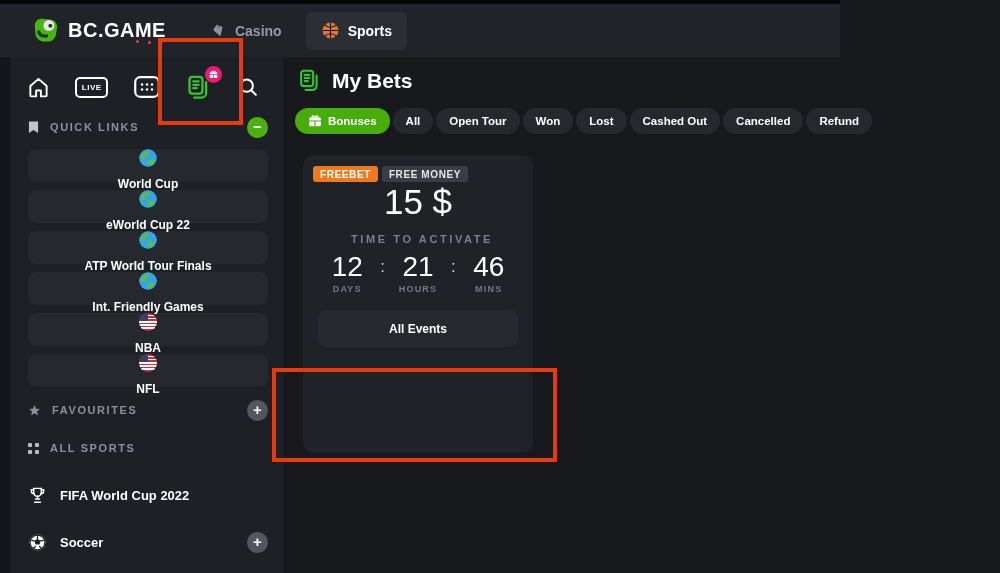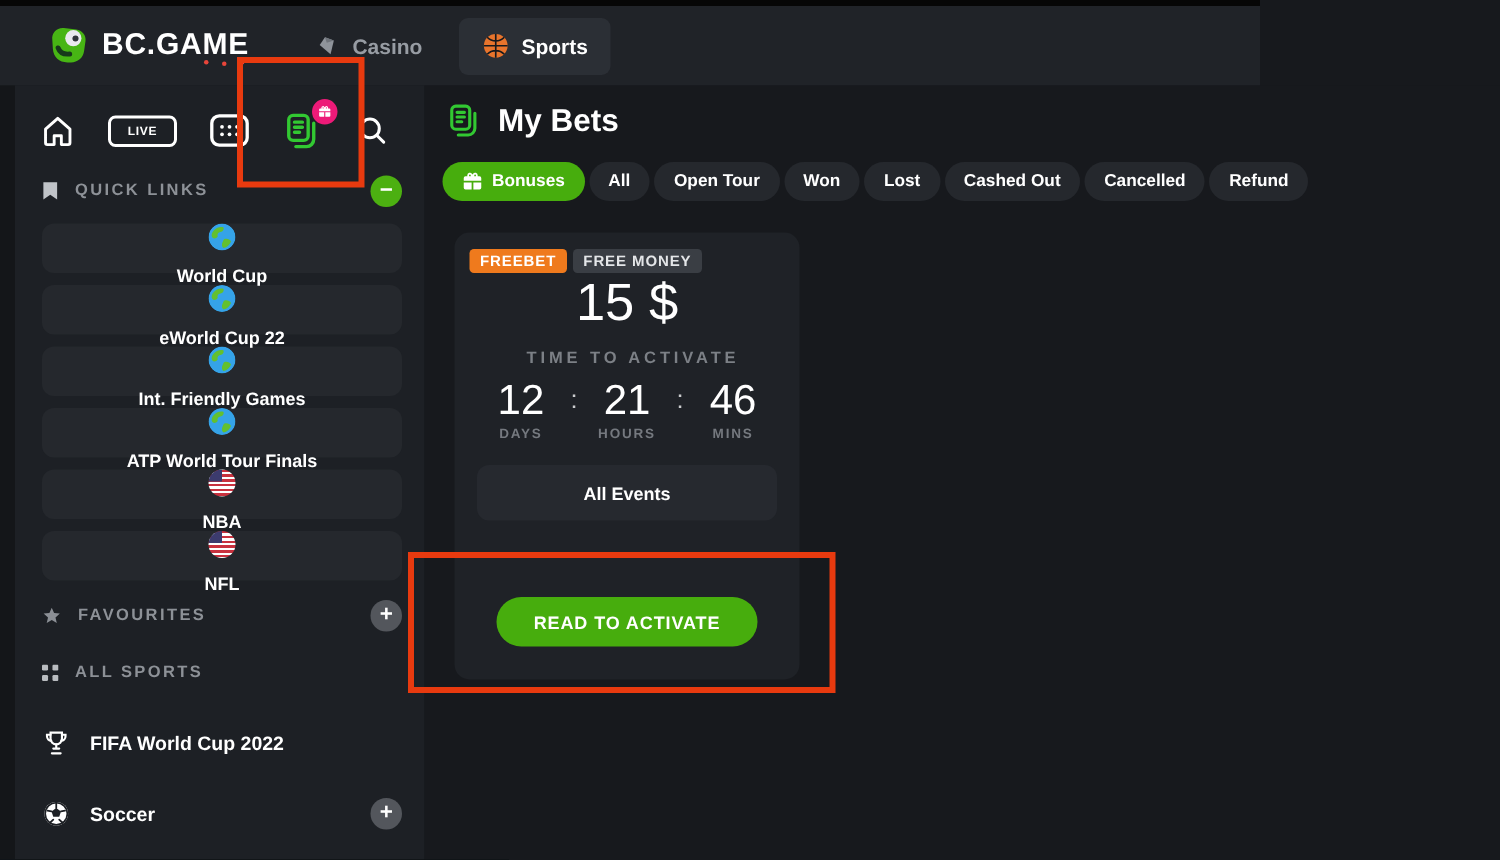--- a/index.html
+++ b/index.html
@@ -23,21 +23,21 @@
   .nav-tab { display:flex; align-items:center; gap:8px; cursor:pointer; }
   .tab-casino { margin-left:47px; color:#979ca3; font-size:14px;font-weight:bold; }
   .tab-sports { margin-left:24px; height:38px; padding:0 15px; border-radius:6px;
     background:#2b2f35; color:#fff; font-weight:bold; font-size:14px; }
   
   .sidebar { position:absolute; top:57px; left:0; width:283px; height:516px; background:#1d2025; }
   .left-strip { position:absolute; top:0; left:0; width:10px; height:516px; background:#141619; }
   .icon-row { position:absolute; top:13px; left:0; right:0; height:34px;
     padding:0 24px 0 27px; display:flex; justify-content:space-between; align-items:center; }
   .nav-btn { position:relative; display:flex; align-items:center; justify-content:center; cursor:pointer; }
-  .live-box { width:46px; height:21px; border:2px solid #fff; border-radius:5px;
+  .live-box { width:33px; height:21px; border:2px solid #fff; border-radius:5px;
     display:flex; align-items:center; justify-content:center;
     color:#fff; font-size:8px; font-weight:bold; letter-spacing:.5px; }
   .pink-badge { position:absolute; top:-8px; right:-10px; width:17px; height:17px;
     border-radius:50%; background:#ed1a78; display:flex; align-items:center; justify-content:center; }
   .section-header { position:absolute; left:28px; right:15px; height:22px;
     display:flex; align-items:center; gap:11px;
     color:#8d9197; font-size:11px; font-weight:bold; letter-spacing:1.6px; }
   .circle-btn { width:21px; height:21px; border-radius:50%; margin-left:auto; border:none;
     display:flex; align-items:center; justify-content:center;
     color:#fff; font-size:15px; font-weight:bold; line-height:1; cursor:pointer; padding:0 0 1px 0;
@@ -201,28 +201,28 @@
           <circle cx="12" cy="12" r="12" fill="#35a3e8"></circle>
           <path fill="#63c02e" d="M4.5 6.5C6.6 3.7 10 2.5 13.2 3.3c1 1.9-.6 4-2.6 4.3-2.1.3-3.1 2-2.4 4-1.2 1.7-3.3 2.4-4.8.8-1.3-1.7-.3-4.2 1.1-5.9zM14.2 13.8c2.3-.7 4.8.3 5.8 2.1-1 2.9-3.6 5.2-6.6 5.8-1.6-1-1.9-3.4-.9-5.1.6-1 .8-2.4 1.7-2.8z"></path>
         </svg>
         <span>eWorld Cup 22</span>
       </div>
       <div class="ql-item">
         <svg class="round-icon" viewBox="0 0 24 24">
           <circle cx="12" cy="12" r="12" fill="#35a3e8"></circle>
           <path fill="#63c02e" d="M4.5 6.5C6.6 3.7 10 2.5 13.2 3.3c1 1.9-.6 4-2.6 4.3-2.1.3-3.1 2-2.4 4-1.2 1.7-3.3 2.4-4.8.8-1.3-1.7-.3-4.2 1.1-5.9zM14.2 13.8c2.3-.7 4.8.3 5.8 2.1-1 2.9-3.6 5.2-6.6 5.8-1.6-1-1.9-3.4-.9-5.1.6-1 .8-2.4 1.7-2.8z"></path>
         </svg>
-        <span>Int. Friendly Games</span>
+        <span>ATP World Tour Finals</span>
       </div>
       <div class="ql-item">
         <svg class="round-icon" viewBox="0 0 24 24">
           <circle cx="12" cy="12" r="12" fill="#35a3e8"></circle>
           <path fill="#63c02e" d="M4.5 6.5C6.6 3.7 10 2.5 13.2 3.3c1 1.9-.6 4-2.6 4.3-2.1.3-3.1 2-2.4 4-1.2 1.7-3.3 2.4-4.8.8-1.3-1.7-.3-4.2 1.1-5.9zM14.2 13.8c2.3-.7 4.8.3 5.8 2.1-1 2.9-3.6 5.2-6.6 5.8-1.6-1-1.9-3.4-.9-5.1.6-1 .8-2.4 1.7-2.8z"></path>
         </svg>
-        <span>ATP World Tour Finals</span>
+        <span>Int. Friendly Games</span>
       </div>
       <div class="ql-item">
         <span class="round-icon usa-flag"></span>
         <span>NBA</span>
       </div>
       <div class="ql-item">
         <span class="round-icon usa-flag"></span>
         <span>NFL</span>
       </div>
     </div>
@@ -325,19 +325,18 @@
           <div class="cd-num">21</div>
           <div class="cd-label">HOURS</div>
         </div>
         <div class="cd-sep">:</div>
         <div class="cd-col">
           <div class="cd-num">46</div>
           <div class="cd-label">MINS</div>
         </div>
       </div>
       <button class="all-events">All Events</button>
-      <button class="activate">READ TO ACTIVATE</button>
     </section>
   </main>
 
   <div class="hl-rect hl-1"></div>
   <div class="hl-rect hl-2"></div>
 </div>
 
 </body></html>

